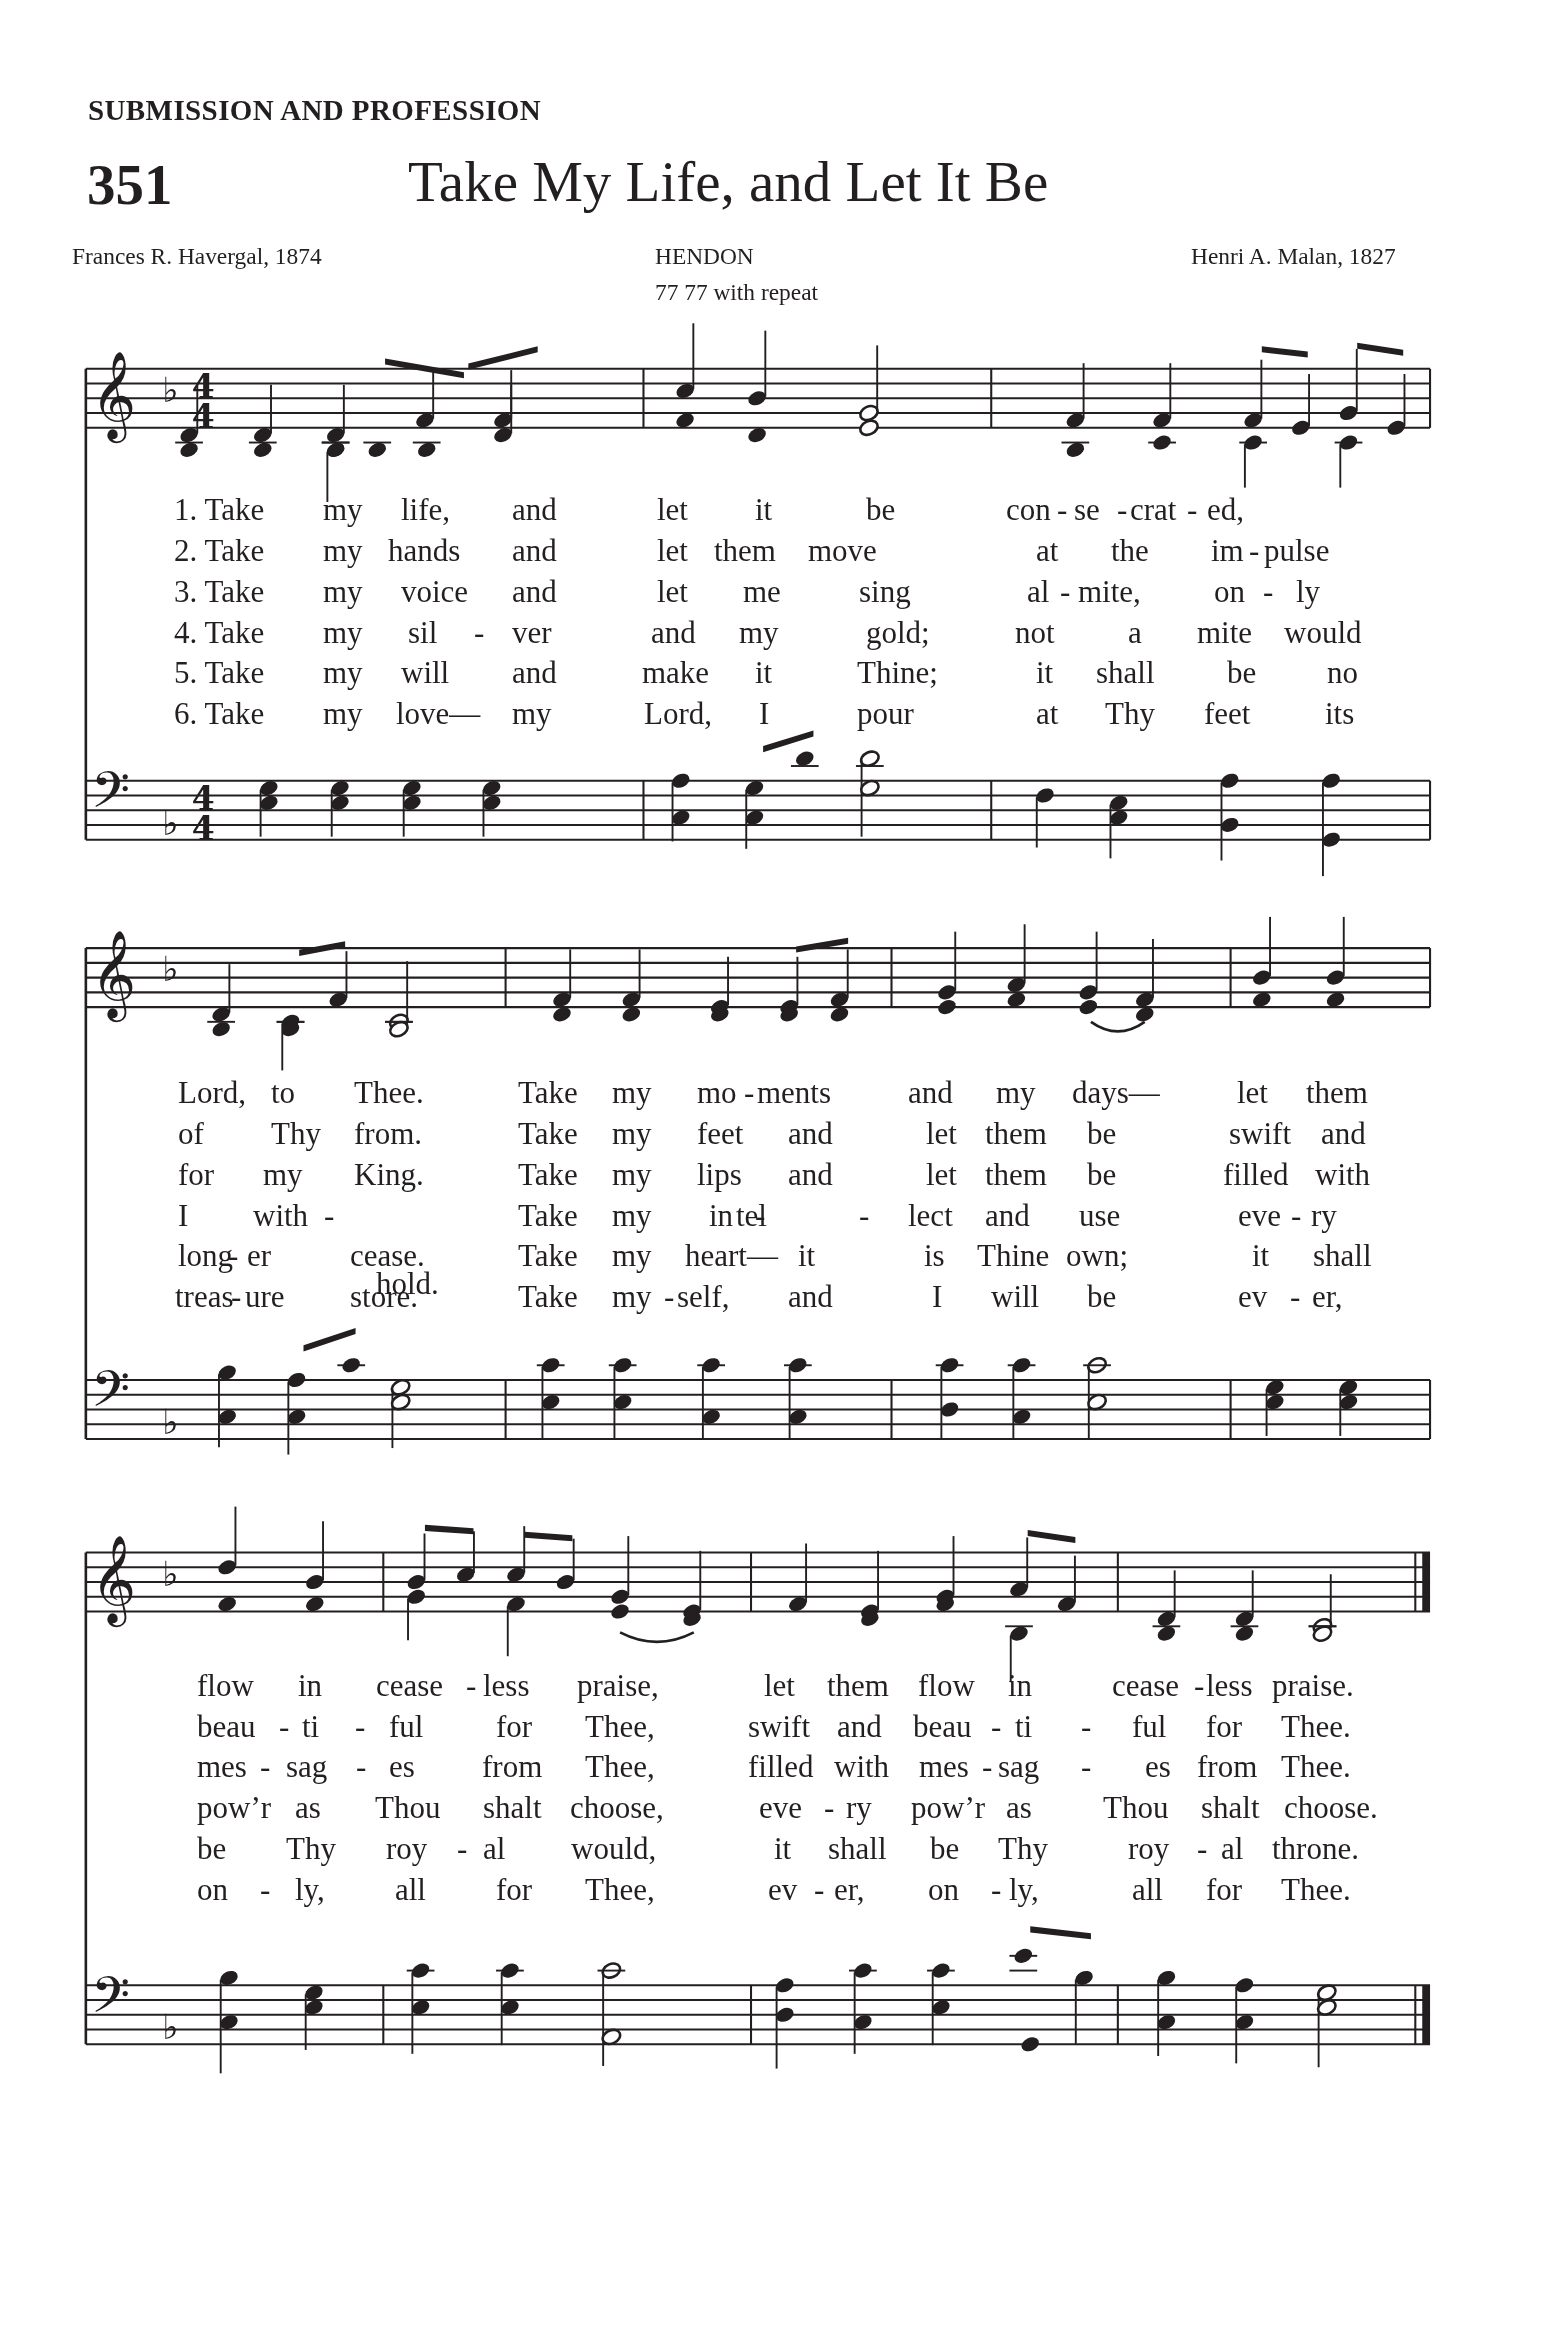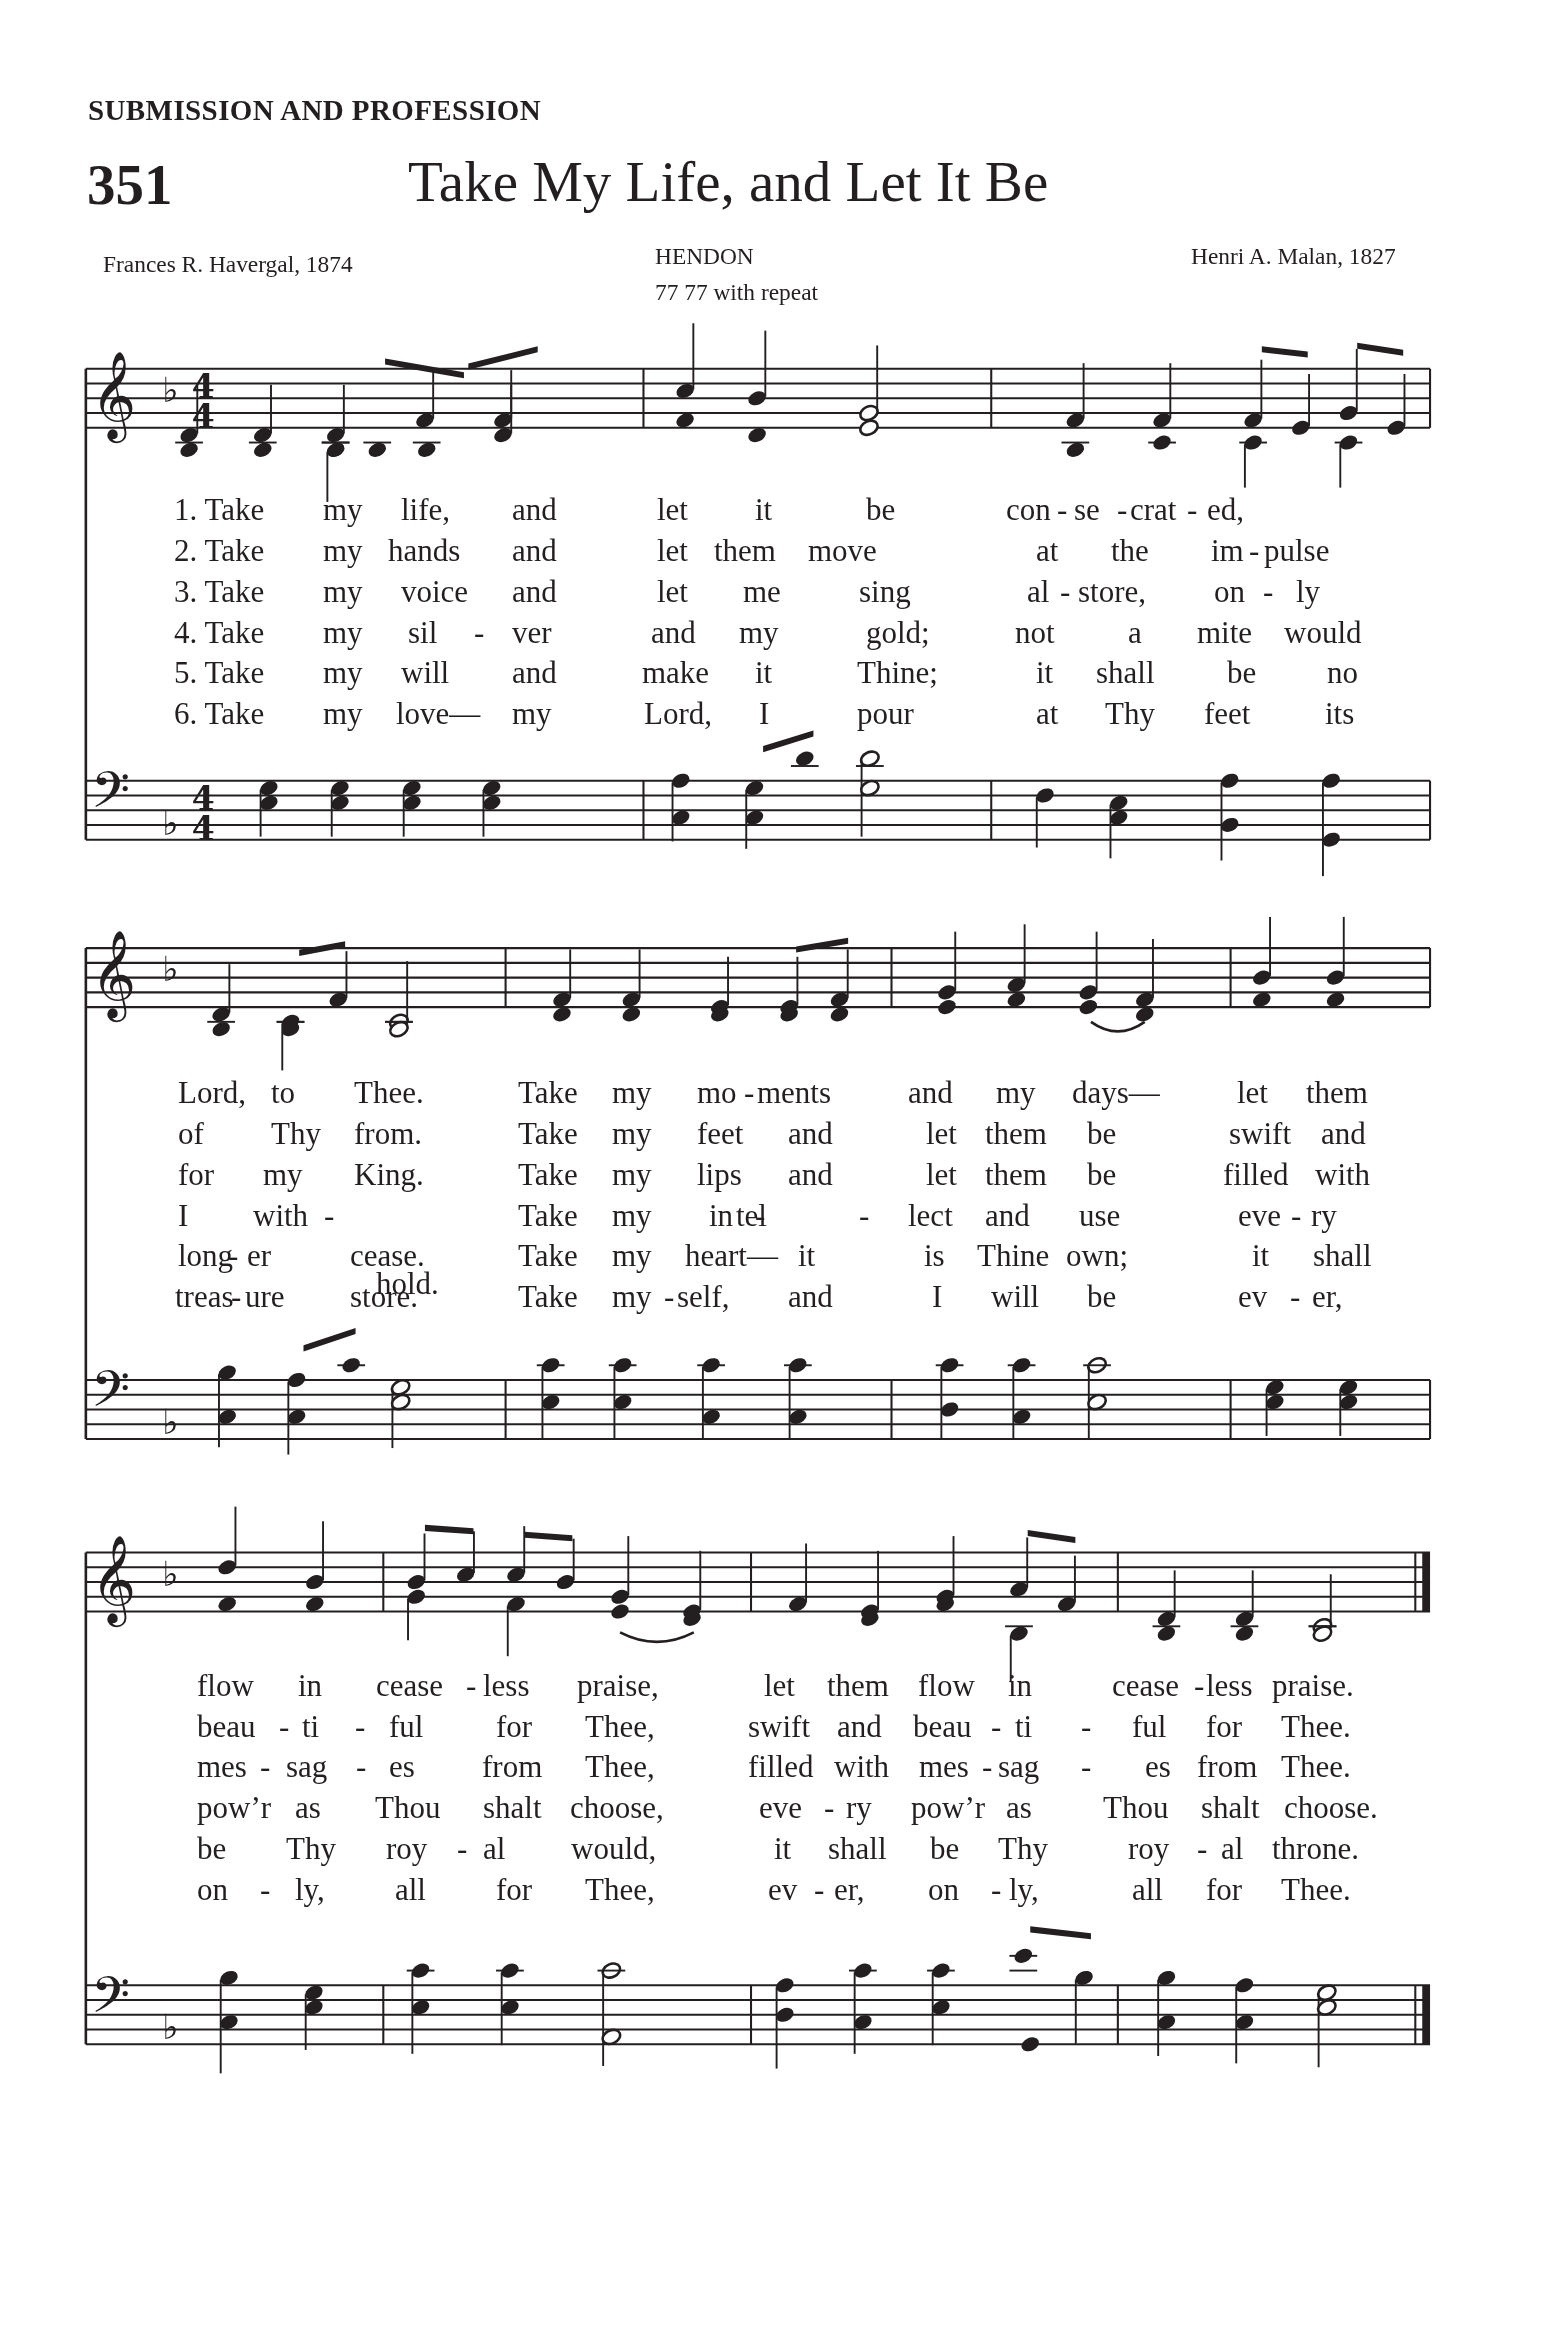--- a/index.html
+++ b/index.html
@@ -12,21 +12,21 @@
   .meter{top:279px;font-size:23.4px;}
   .lyric{font-size:31px;line-height:1;}
   svg.score{position:absolute;left:0;top:0;}
 </style>
 </head>
 <body>
 
 <div class="abs section">SUBMISSION AND PROFESSION</div>
 <div class="abs number">351</div>
 <div class="abs title">Take My Life, and Let It Be</div>
-<div class="abs credit" style="left:103px;margin-top:8px;">Frances R. Havergal, 1874</div>
+<div class="abs credit" style="left:72px;">Frances R. Havergal, 1874</div>
 <div class="abs credit" style="left:655px;">HENDON</div>
 <div class="abs credit" style="left:1191px;">Henri A. Malan, 1827</div>
 <div class="abs meter" style="left:655px;">77 77 with repeat</div>
 
 <svg class="score" width="1561" height="2342" viewBox="0 0 1800 2700">
   <g id="staves" fill="#231f20" stroke="#231f20">
       <line x1="99" x2="1649" y1="425" y2="425" stroke-width="2.4"></line>
       <line x1="99" x2="1649" y1="442" y2="442" stroke-width="2.4"></line>
       <line x1="99" x2="1649" y1="459" y2="459" stroke-width="2.4"></line>
       <line x1="99" x2="1649" y1="476" y2="476" stroke-width="2.4"></line>
@@ -426,21 +426,21 @@
     <div class="abs lyric" style="left: 1264px; top: 535px;">pulse</div>
     <div class="abs lyric" style="left: 174px; top: 576px;">3. Take</div>
     <div class="abs lyric" style="left: 323px; top: 576px;">my</div>
     <div class="abs lyric" style="left: 401px; top: 576px;">voice</div>
     <div class="abs lyric" style="left: 512px; top: 576px;">and</div>
     <div class="abs lyric" style="left: 657px; top: 576px;">let</div>
     <div class="abs lyric" style="left: 743px; top: 576px;">me</div>
     <div class="abs lyric" style="left: 859px; top: 576px;">sing</div>
     <div class="abs lyric" style="left: 1027px; top: 576px;">al</div>
     <div class="abs lyric" style="left: 1060px; top: 576px;">-</div>
-    <div class="abs lyric" style="left: 1078px; top: 576px;">store,</div>
+    <div class="abs lyric" style="left: 1078px; top: 576px;">mite,</div>
     <div class="abs lyric" style="left: 1214px; top: 576px;">on</div>
     <div class="abs lyric" style="left: 1263px; top: 576px;">-</div>
     <div class="abs lyric" style="left: 1296px; top: 576px;">ly</div>
     <div class="abs lyric" style="left: 174px; top: 617px;">4. Take</div>
     <div class="abs lyric" style="left: 323px; top: 617px;">my</div>
     <div class="abs lyric" style="left: 408px; top: 617px;">sil</div>
     <div class="abs lyric" style="left: 474px; top: 617px;">-</div>
     <div class="abs lyric" style="left: 512px; top: 617px;">ver</div>
     <div class="abs lyric" style="left: 651px; top: 617px;">and</div>
     <div class="abs lyric" style="left: 739px; top: 617px;">my</div>

